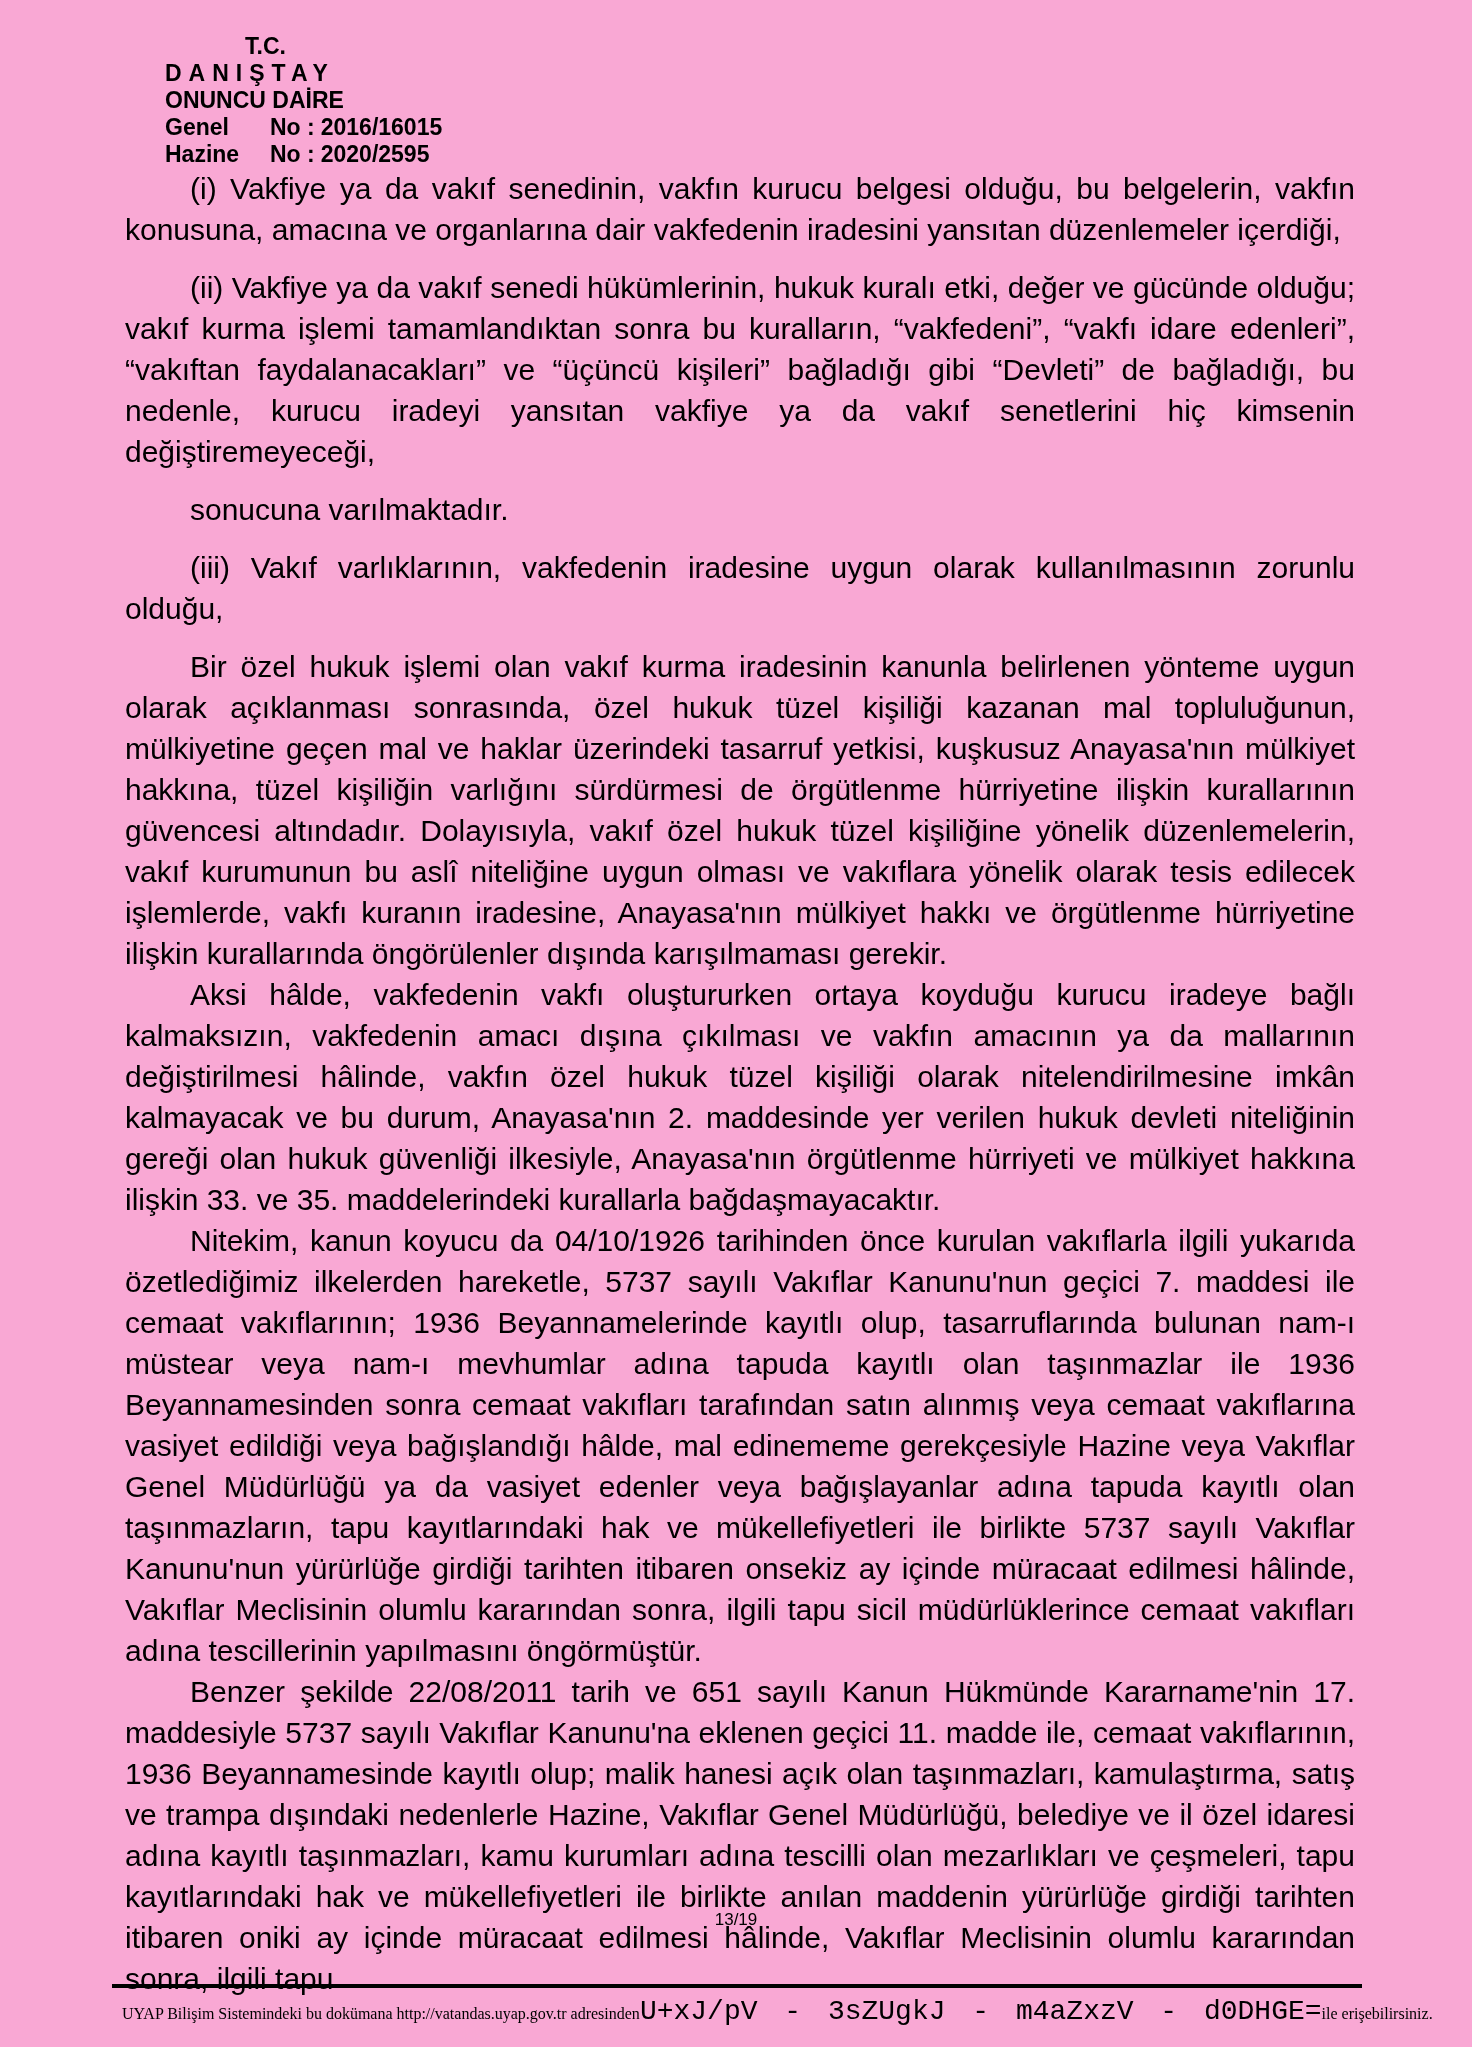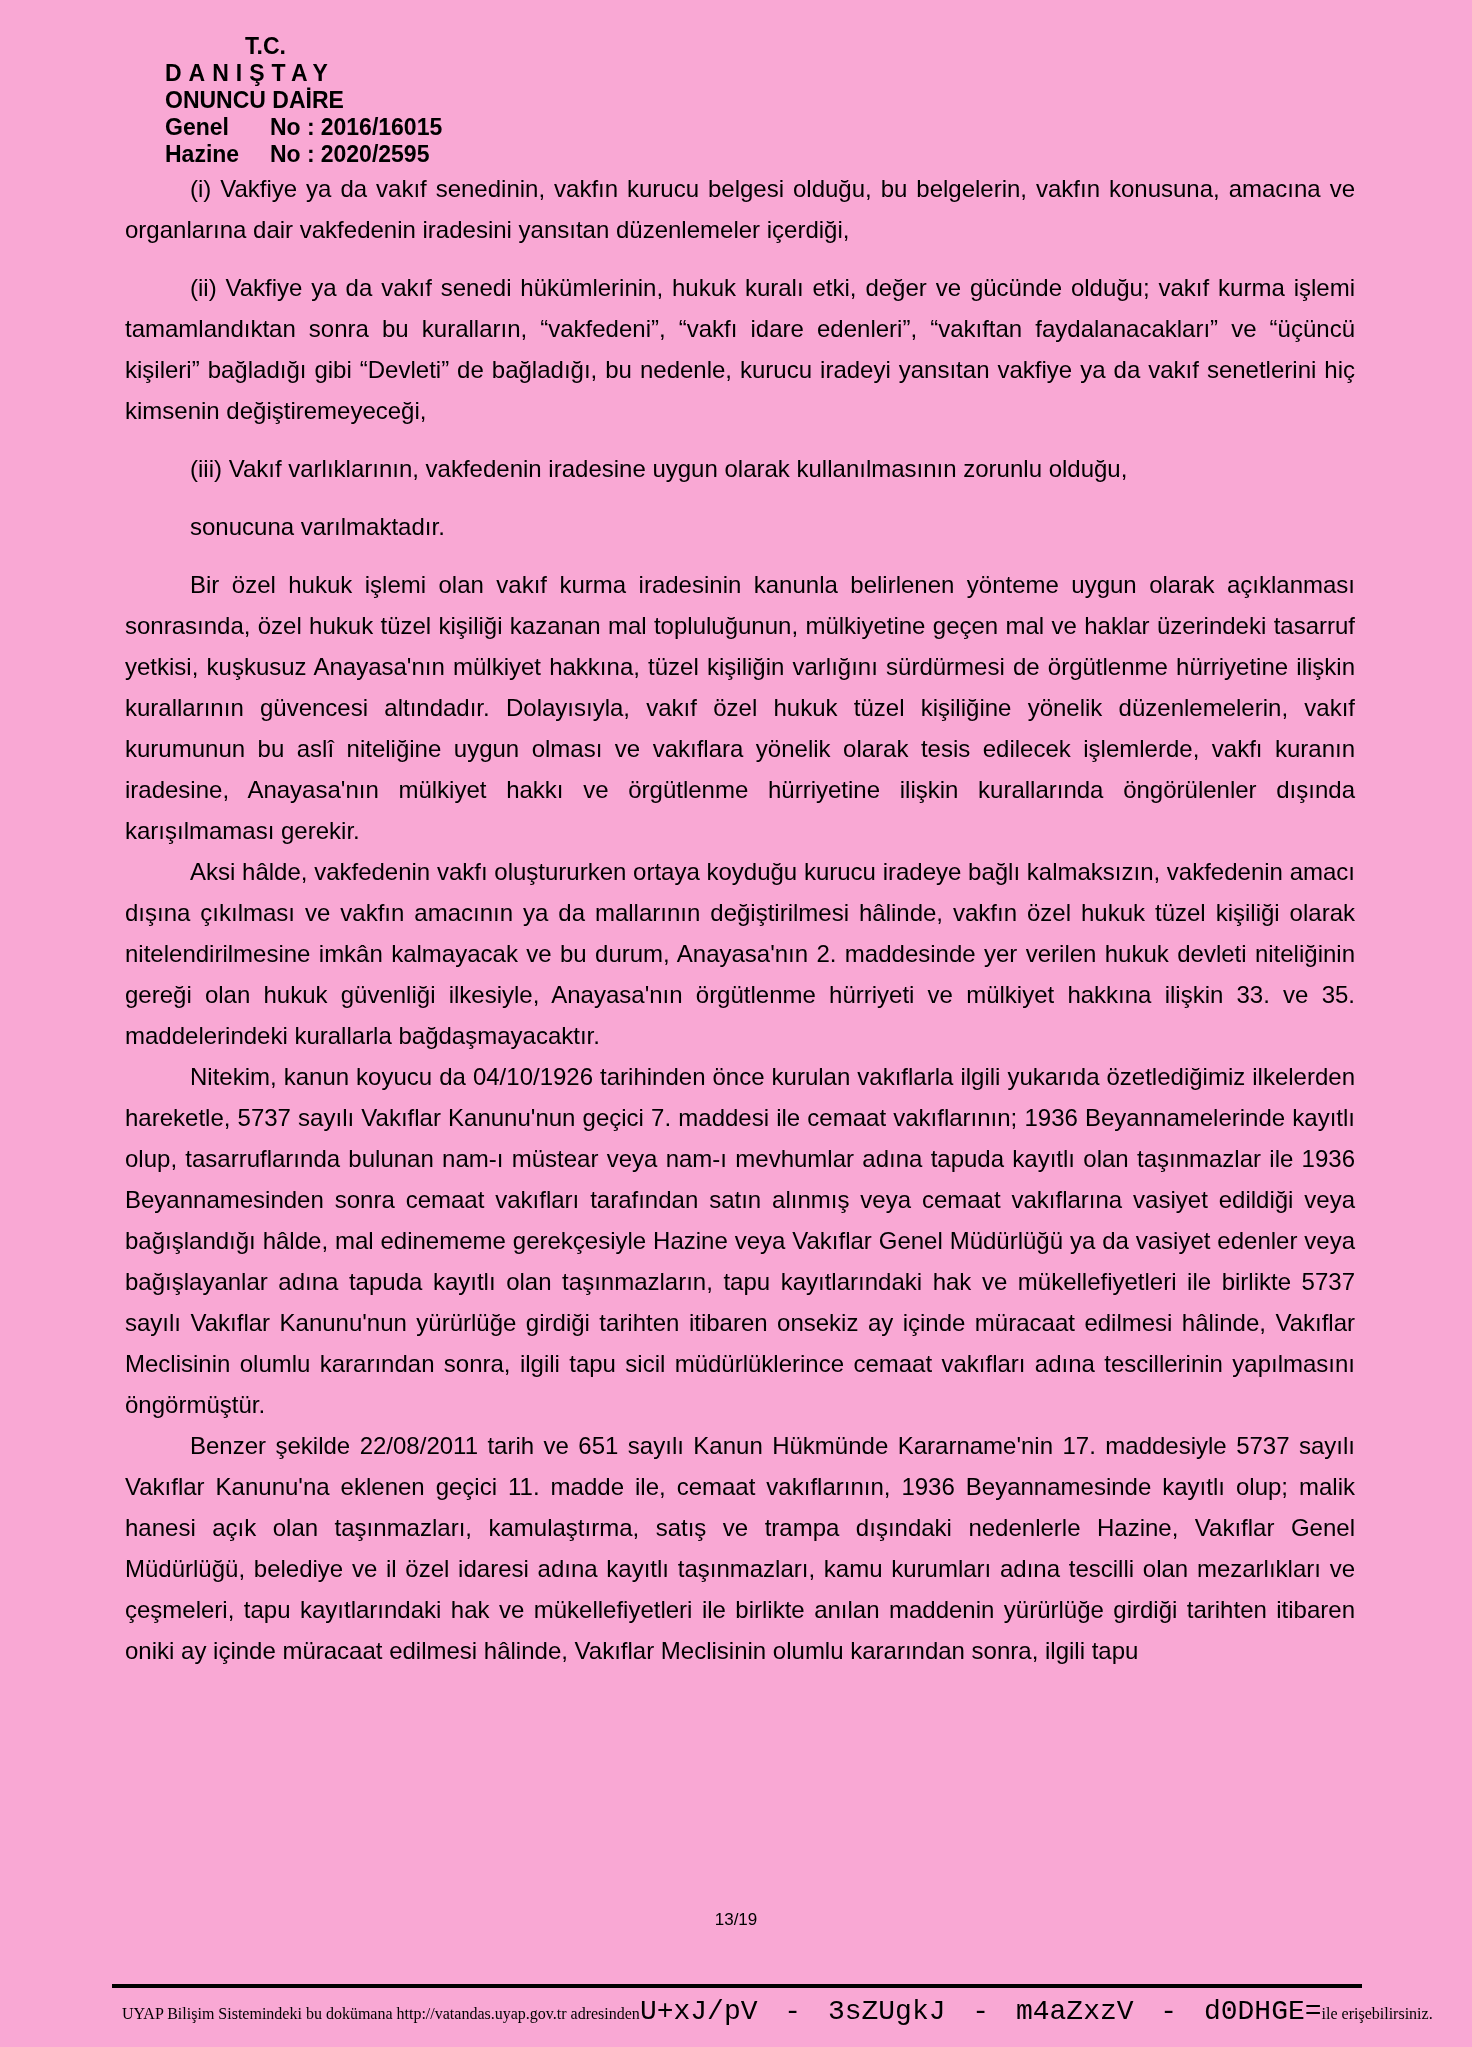--- a/index.html
+++ b/index.html
@@ -19,21 +19,21 @@
     white-space:nowrap;
   }
   .hdr .tc{margin-left:80px;}
   .hdr .court{letter-spacing:7px;}
   .hdr .caseline .lbl{display:inline-block;width:105px;}
   .hdr .caseline .nolbl{display:inline-block;margin-right:6px;}
   .hdr .caseline .val{font-weight:bold;}
   
   .bodytext{
     position:absolute;top:168px;left:125px;width:1230px;
-    font-size:24px;line-height:41px;
+    font-size:30px;line-height:41px;
     text-align:justify;
   }
   .bodytext p{
     margin:0;
     text-indent:65px;
   }
   .bodytext p.gap{margin-bottom:17px;}
   .bodytext p.lastline-left{text-align-last:left;}
   
   .pageno{
@@ -73,22 +73,22 @@
       <span class="lbl">Genel</span><span class="nolbl">No :</span><span class="val">2016/16015</span>
     </div>
     <div class="caseline">
       <span class="lbl">Hazine</span><span class="nolbl">No :</span><span class="val">2020/2595</span>
     </div>
   </div>
 
   <div class="bodytext">
     <p class="gap lastline-left">(i) Vakfiye ya da vakıf senedinin, vakfın kurucu belgesi olduğu, bu belgelerin, vakfın konusuna, amacına ve organlarına dair vakfedenin iradesini yansıtan düzenlemeler içerdiği,</p>
     <p class="gap lastline-left">(ii) Vakfiye ya da vakıf senedi hükümlerinin, hukuk kuralı etki, değer ve gücünde olduğu; vakıf kurma işlemi tamamlandıktan sonra bu kuralların, “vakfedeni”, “vakfı idare edenleri”, “vakıftan faydalanacakları” ve “üçüncü kişileri” bağladığı gibi “Devleti” de bağladığı, bu nedenle, kurucu iradeyi yansıtan vakfiye ya da vakıf senetlerini hiç kimsenin değiştiremeyeceği,</p>
+    <p class="gap lastline-left">sonucuna varılmaktadır.</p>
     <p class="gap lastline-left">(iii) Vakıf varlıklarının, vakfedenin iradesine uygun olarak kullanılmasının zorunlu olduğu,</p>
-    <p class="gap lastline-left">sonucuna varılmaktadır.</p>
     <p class="lastline-left">Bir özel hukuk işlemi olan vakıf kurma iradesinin kanunla belirlenen yönteme uygun olarak açıklanması sonrasında, özel hukuk tüzel kişiliği kazanan mal topluluğunun, mülkiyetine geçen mal ve haklar üzerindeki tasarruf yetkisi, kuşkusuz Anayasa'nın mülkiyet hakkına, tüzel kişiliğin varlığını sürdürmesi de örgütlenme hürriyetine ilişkin kurallarının güvencesi altındadır. Dolayısıyla, vakıf özel hukuk tüzel kişiliğine yönelik düzenlemelerin, vakıf kurumunun bu aslî niteliğine uygun olması ve vakıflara yönelik olarak tesis edilecek işlemlerde, vakfı kuranın iradesine, Anayasa'nın mülkiyet hakkı ve örgütlenme hürriyetine ilişkin kurallarında öngörülenler dışında karışılmaması gerekir.</p>
     <p class="lastline-left">Aksi hâlde, vakfedenin vakfı oluştururken ortaya koyduğu kurucu iradeye bağlı kalmaksızın, vakfedenin amacı dışına çıkılması ve vakfın amacının ya da mallarının değiştirilmesi hâlinde, vakfın özel hukuk tüzel kişiliği olarak nitelendirilmesine imkân kalmayacak ve bu durum, Anayasa'nın 2. maddesinde yer verilen hukuk devleti niteliğinin gereği olan hukuk güvenliği ilkesiyle, Anayasa'nın örgütlenme hürriyeti ve mülkiyet hakkına ilişkin 33. ve 35. maddelerindeki kurallarla bağdaşmayacaktır.</p>
     <p class="lastline-left">Nitekim, kanun koyucu da 04/10/1926 tarihinden önce kurulan vakıflarla ilgili yukarıda özetlediğimiz ilkelerden hareketle, 5737 sayılı Vakıflar Kanunu'nun geçici 7. maddesi ile cemaat vakıflarının; 1936 Beyannamelerinde kayıtlı olup, tasarruflarında bulunan nam-ı müstear veya nam-ı mevhumlar adına tapuda kayıtlı olan taşınmazlar ile 1936 Beyannamesinden sonra cemaat vakıfları tarafından satın alınmış veya cemaat vakıflarına vasiyet edildiği veya bağışlandığı hâlde, mal edinememe gerekçesiyle Hazine veya Vakıflar Genel Müdürlüğü ya da vasiyet edenler veya bağışlayanlar adına tapuda kayıtlı olan taşınmazların, tapu kayıtlarındaki hak ve mükellefiyetleri ile birlikte 5737 sayılı Vakıflar Kanunu'nun yürürlüğe girdiği tarihten itibaren onsekiz ay içinde müracaat edilmesi hâlinde, Vakıflar Meclisinin olumlu kararından sonra, ilgili tapu sicil müdürlüklerince cemaat vakıfları adına tescillerinin yapılmasını öngörmüştür.</p>
     <p class="lastline-left">Benzer şekilde 22/08/2011 tarih ve 651 sayılı Kanun Hükmünde Kararname'nin 17. maddesiyle 5737 sayılı Vakıflar Kanunu'na eklenen geçici 11. madde ile, cemaat vakıflarının, 1936 Beyannamesinde kayıtlı olup; malik hanesi açık olan taşınmazları, kamulaştırma, satış ve trampa dışındaki nedenlerle Hazine, Vakıflar Genel Müdürlüğü, belediye ve il özel idaresi adına kayıtlı taşınmazları, kamu kurumları adına tescilli olan mezarlıkları ve çeşmeleri, tapu kayıtlarındaki hak ve mükellefiyetleri ile birlikte anılan maddenin yürürlüğe girdiği tarihten itibaren oniki ay içinde müracaat edilmesi hâlinde, Vakıflar Meclisinin olumlu kararından sonra, ilgili tapu</p>
   </div>
 
   <div class="pageno">13/19</div>
 
   <div class="footer-rule"></div>
   <div class="footer-line">

